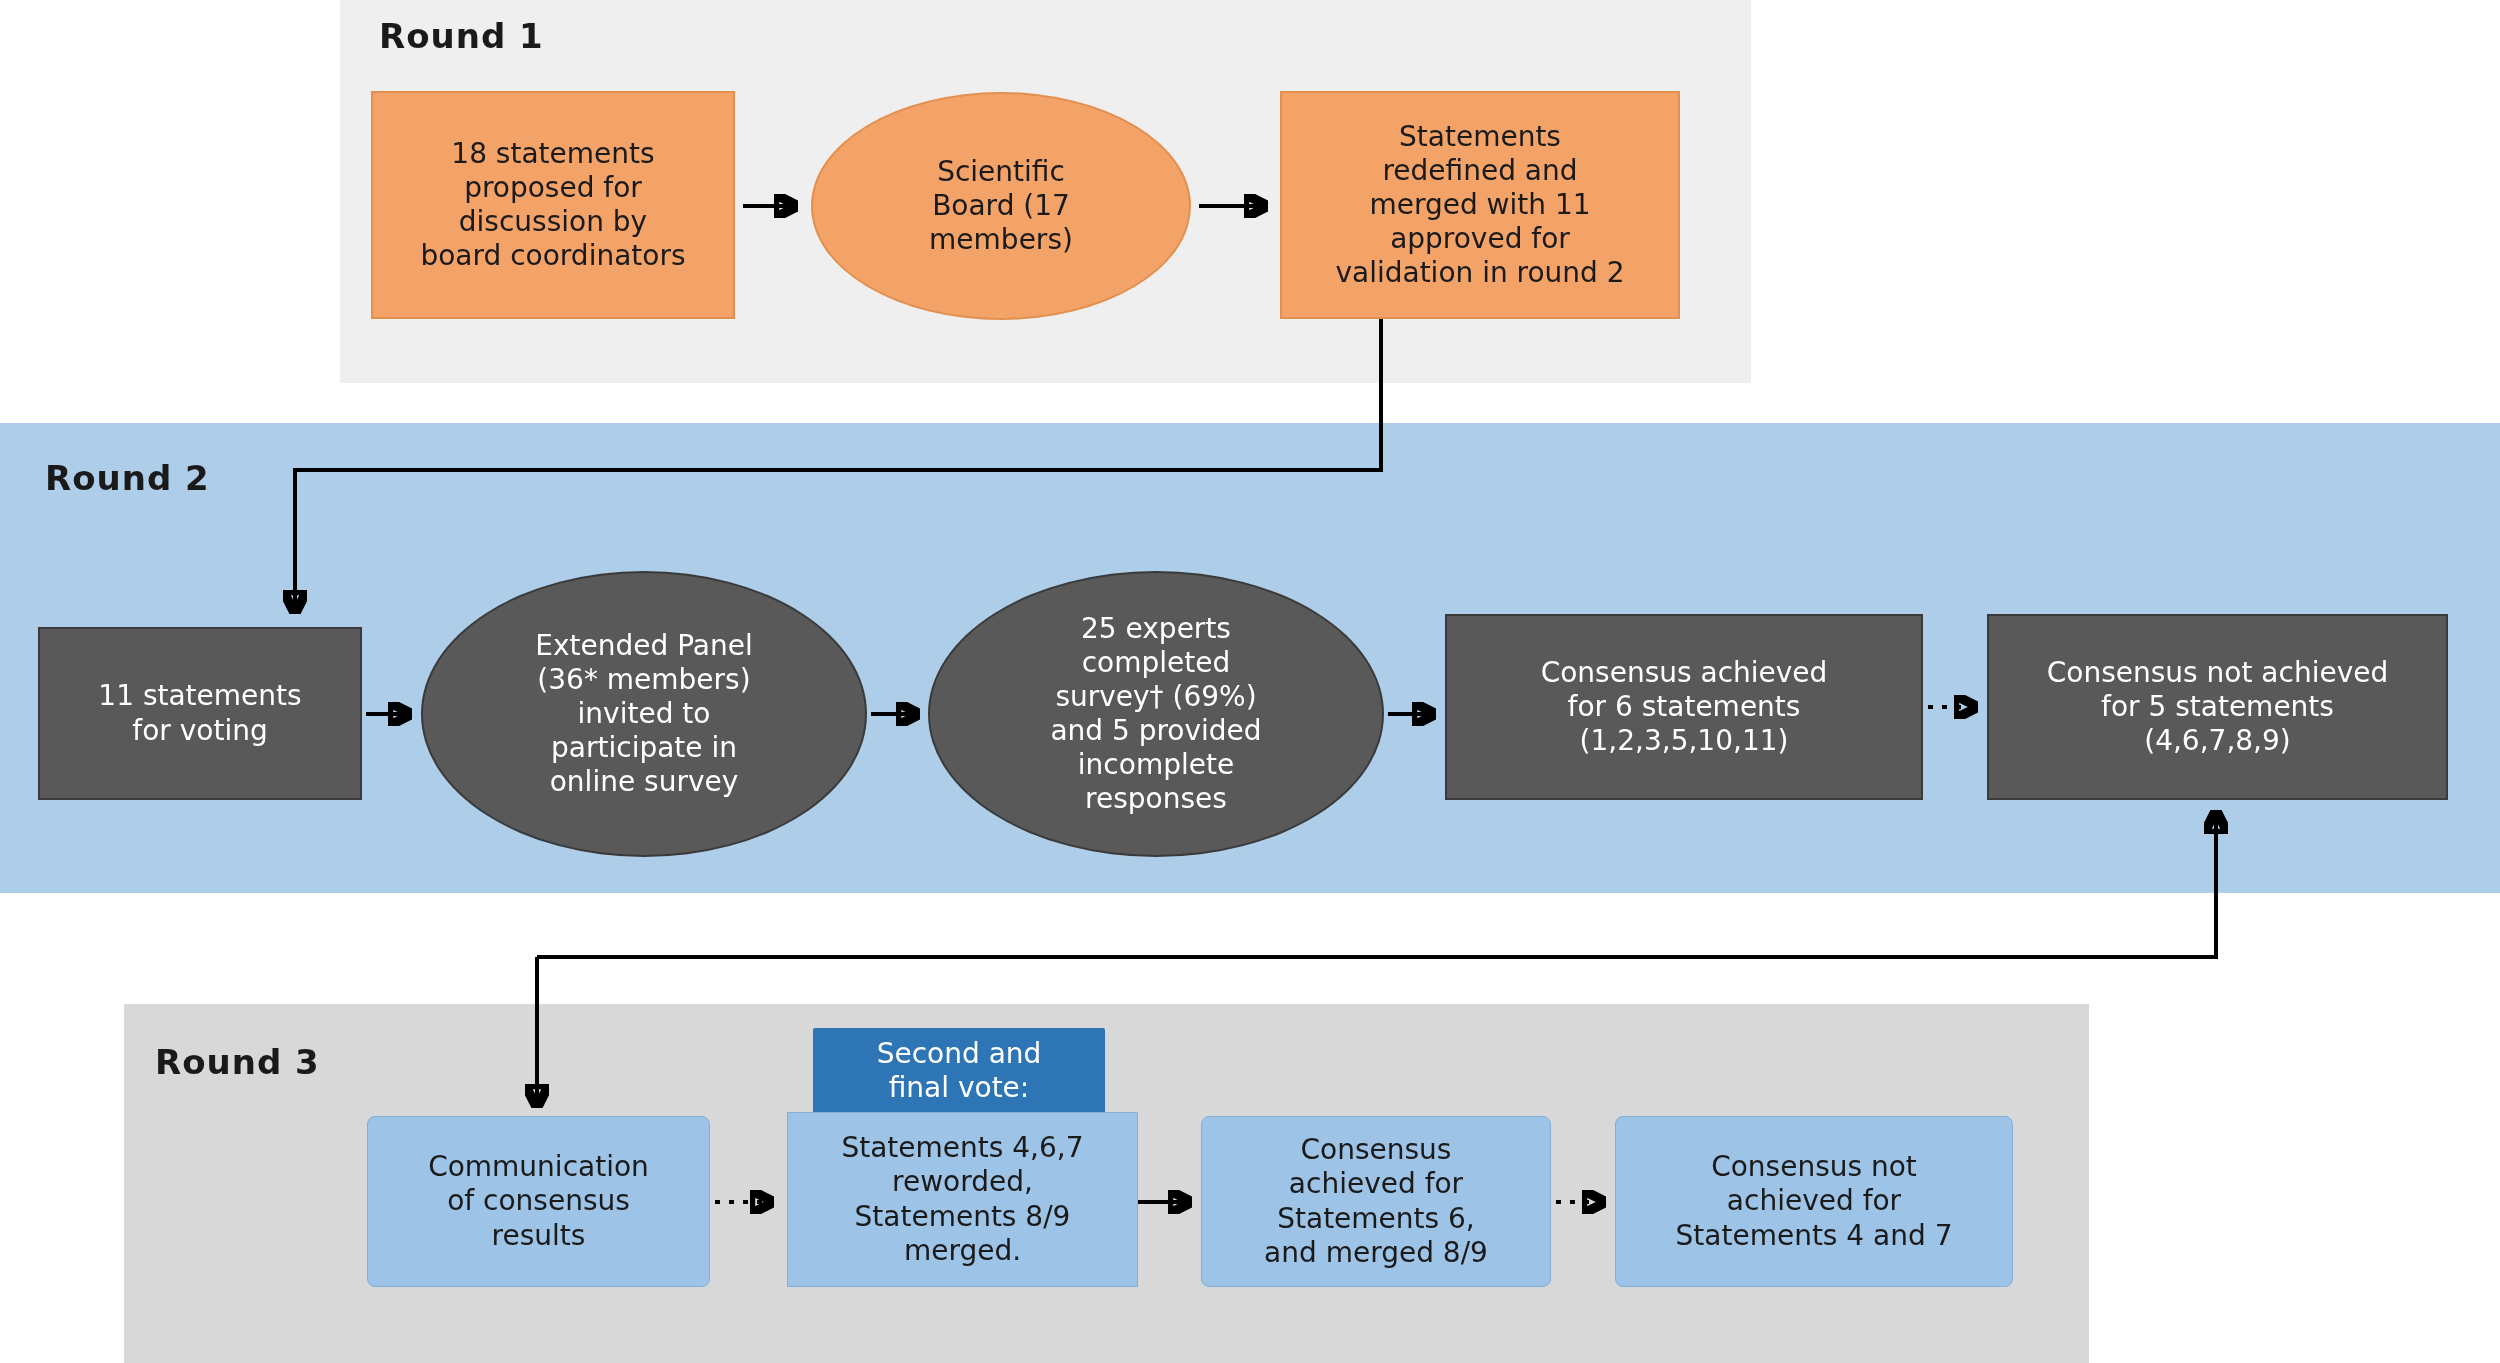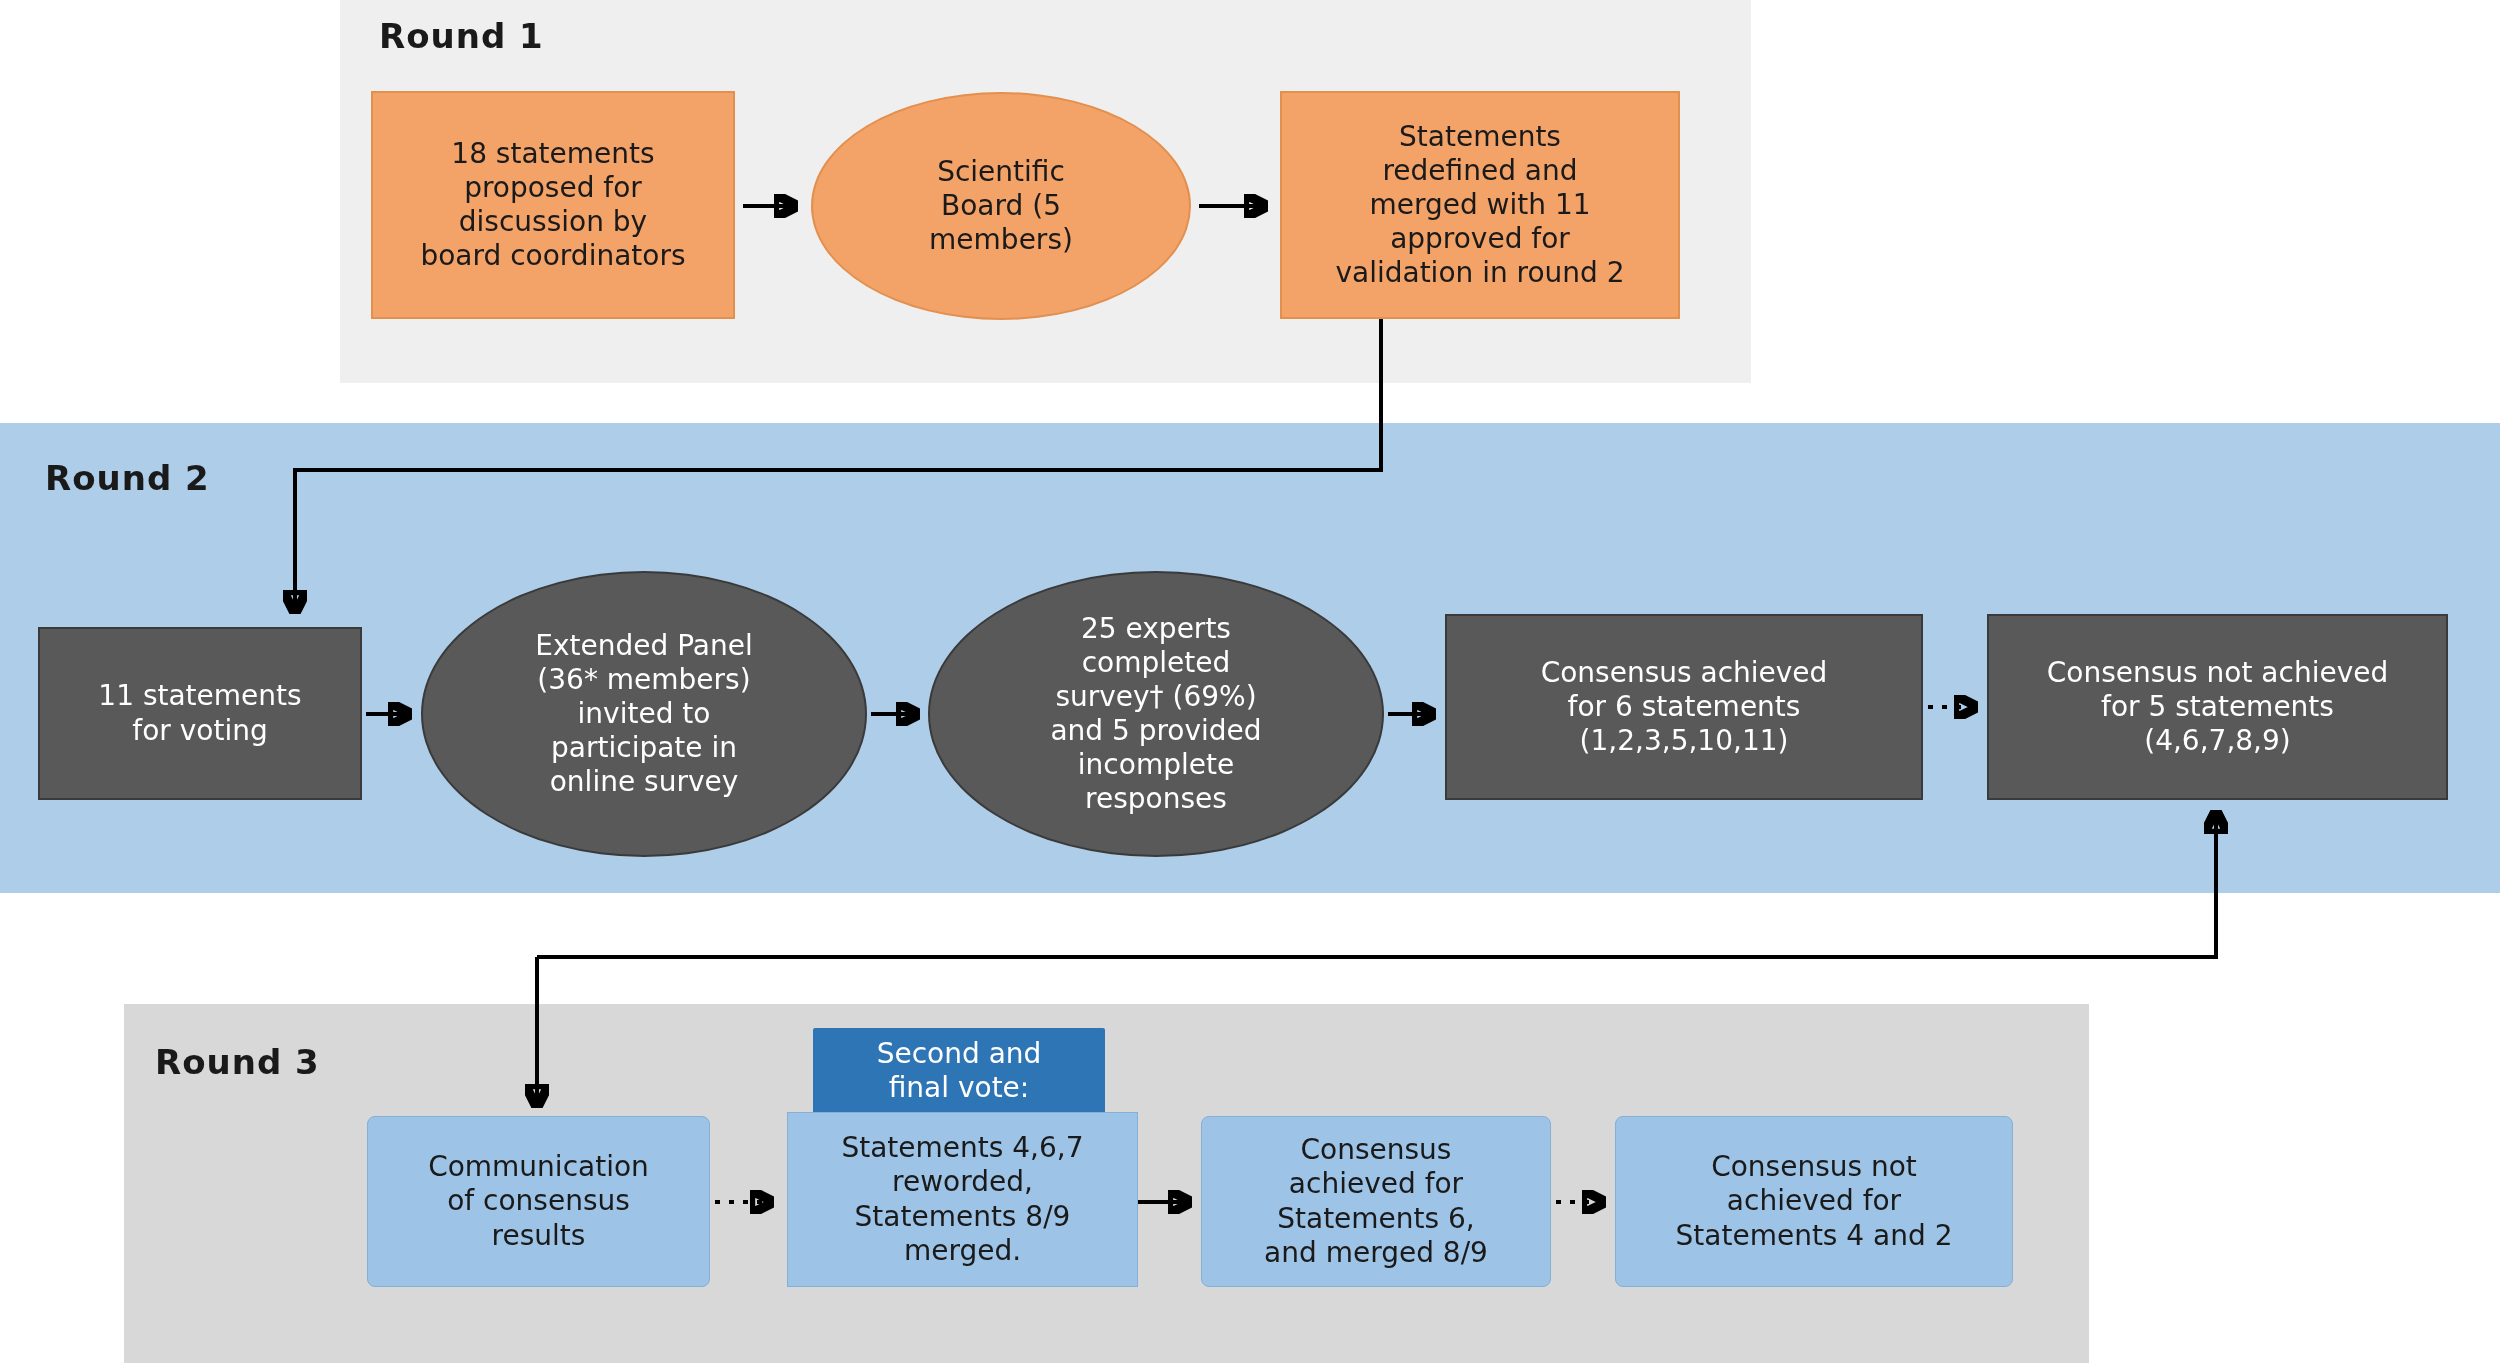--- a/index.html
+++ b/index.html
@@ -117,21 +117,21 @@
     <line class="dotted" x1="715" y1="1202" x2="772" y2="1202" marker-end="url(#ah)"></line>
     <line x1="1138" y1="1202" x2="1190" y2="1202" marker-end="url(#ah)"></line>
     <line class="dotted" x1="1556" y1="1202" x2="1604" y2="1202" marker-end="url(#ah)"></line>
   </svg>
 
   <div class="node node-orange" style="left:371px; top:91px; width:364px; height:228px;text-align:center;">18 statements
 proposed for
 discussion by
 board coordinators</div>
   <div class="node node-orange ellipse" style="left:811px; top:92px; width:380px; height:228px;">Scientific
-Board (5
+Board (17
 members)</div>
   <div class="node node-orange" style="left:1280px; top:91px; width:400px; height:228px;">Statements
 redefined and
 merged with 11
 approved for
 validation in round 2</div>
 
   <div class="node node-dark" style="left:38px; top:627px; width:324px; height:173px;">11 statements
 for voting</div>
   <div class="node node-dark ellipse" style="left:421px; top:571px; width:446px; height:286px;">Extended Panel
@@ -160,15 +160,15 @@
   <div class="node node-lightblue" style="left:787px; top:1112px; width:351px; height:175px; border-radius:0;">Statements 4,6,7
 reworded,
 Statements 8/9
 merged.</div>
   <div class="node node-lightblue" style="left:1201px; top:1116px; width:350px; height:171px;">Consensus
 achieved for
 Statements 6,
 and merged 8/9</div>
   <div class="node node-lightblue" style="left:1615px; top:1116px; width:398px; height:171px;">Consensus not
 achieved for
-Statements 4 and 2</div>
+Statements 4 and 7</div>
 
 </div>
 
 </body></html>

